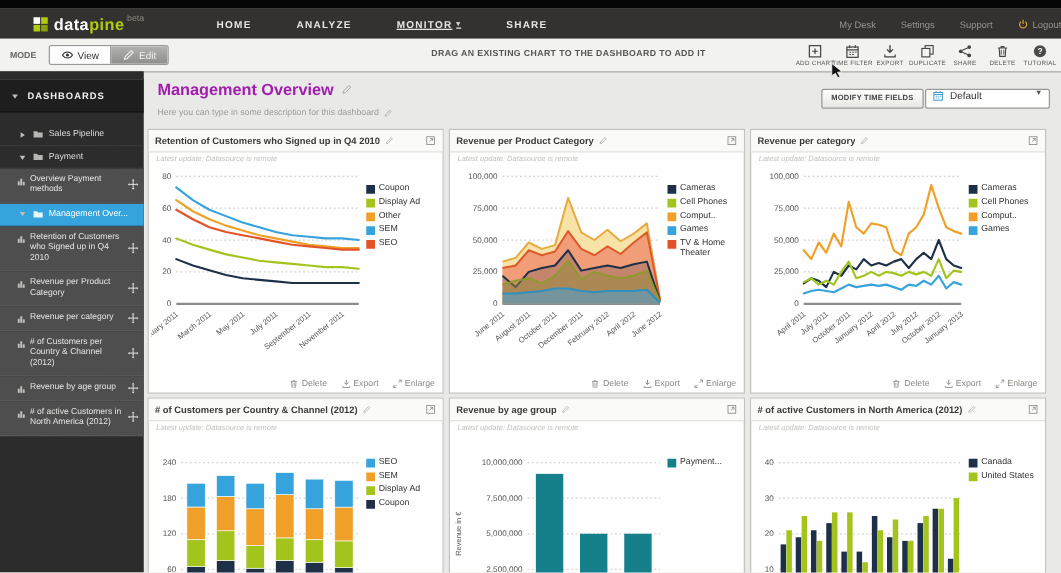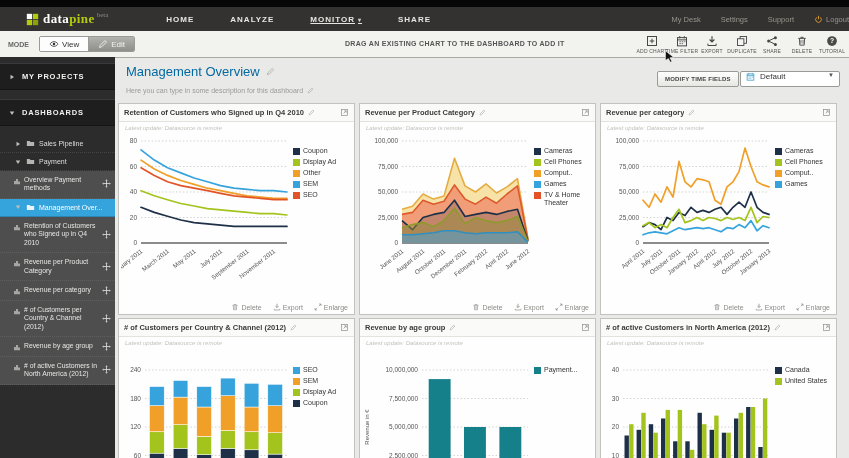--- a/index.html
+++ b/index.html
@@ -2,21 +2,21 @@
 <html><head>
 <meta charset="utf-8">
 <style>
   html,body{margin:0;padding:0;overflow:hidden;}
   body{width:849px;height:458px;position:relative;background:#e9e9e7;
        font-family:"Liberation Sans",sans-serif;-webkit-font-smoothing:antialiased;}
   svg{display:block;}
   
   .topstrip{position:absolute;top:0;left:0;right:0;height:7px;background:#060606;}
   .nav{position:absolute;top:7px;left:0;right:0;height:24px;background:#343230;display:flex;align-items:center;}
-  .logo{margin-left:26px;display:flex;align-items:center;cursor:pointer;font-family:Liberation Serif, serif;}
+  .logo{margin-left:26px;display:flex;align-items:center;cursor:pointer;}
   .logo-icon{width:13px;height:13px;margin-right:4px;}
   .logo-text{font-size:13px;font-weight:bold;color:#fff;letter-spacing:.4px;}
   .logo-text .green{color:#b3cb0e;}
   .logo-beta{font-size:7px;color:#8a8a84;margin-left:2px;position:relative;top:-4px;}
   .nav-items{display:flex;margin-left:42px;gap:36px;padding-left:16px;}
   .nav-item{color:#e6e6e2;font-size:8px;font-weight:bold;letter-spacing:1px;cursor:pointer;display:flex;align-items:center;gap:3px;}
   .nav-item.active{text-decoration:underline;}
   .nav-item .caret{font-size:6px;color:#cfcfcb;}
   .nav-right{margin-left:auto;display:flex;gap:20px;align-items:center;}
   .nav-right .nr-item{color:#98948e;font-size:7.5px;cursor:pointer;display:flex;align-items:center;gap:3px;}
@@ -46,21 +46,21 @@
   .sb-folder{color:#ddd;font-size:7px;padding:4px 6px 4px 14px;display:flex;gap:4px;align-items:center;
              cursor:pointer;border-bottom:1px dotted #454545;}
   .sb-folder .fold-ic{width:9px;height:9px;color:#b5b5b1;flex:none;}
   .sb-chart{background:#4e4e4e;color:#e6e6e4;font-size:6.8px;line-height:1.25;padding:5px 16px 5px 24px;
             position:relative;border-bottom:1px dotted #5e5e5e;display:flex;gap:4px;cursor:pointer;}
   .sb-chart .bars-ic{width:8px;height:8px;color:#c4c4c0;flex:none;position:absolute;left:13px;top:6px;}
   .sb-chart .move-ic{width:9px;height:9px;color:#e4e4e0;position:absolute;right:4px;top:50%;margin-top:-5px;}
   .sb-selected{background:#35a3dc !important;color:#fff !important;border-bottom:1px solid #2a86b6 !important;}
   .sb-selected .fold-ic{color:#eaf5fb;}
   
-  .main-title{position:absolute;left:126px;top:64px;font-size:13px;font-weight:normal;color:#0369a1;display:flex;gap:6px;align-items:center;}
+  .main-title{position:absolute;left:126px;top:64px;font-size:13px;font-weight:bold;color:#a21caf;display:flex;gap:6px;align-items:center;}
   .main-desc{position:absolute;left:126px;top:87px;font-size:7px;color:#9a9a96;display:flex;gap:4px;align-items:center;}
   .pencil-ic{width:9px;height:9px;color:#a8a8a4;}
   .pencil-ic.sm{width:7px;height:7px;}
   .modify-btn{position:absolute;left:657px;top:71px;height:16px;padding:0 7px;box-sizing:border-box;
               font-size:6px;font-weight:bold;color:#444;background:linear-gradient(#fff,#e6e6e2);
               border:1px solid #9a9a96;border-radius:2px;display:flex;align-items:center;cursor:pointer;letter-spacing:.2px;}
   .time-dd{position:absolute;left:740px;top:71px;width:100px;height:16px;box-sizing:border-box;background:#fff;
            border:1px solid #9a9a96;border-radius:2px;display:flex;align-items:flex-start;font-size:8px;color:#333;
            padding:0 5px;gap:5px;cursor:pointer;}
   .time-dd .cal-ic{width:9px;height:9px;color:#2f96c8;flex:none;}
@@ -227,28 +227,20 @@
     </div>
 </div>
 
 <span class="cursor">
     <svg viewBox="0 0 16 16">
       <path d="M3 1l10 8-4.5.6L11 14l-2 1-2.4-4.4L3 13z" fill="#111" stroke="#fff" stroke-width=".7"></path>
     </svg>
   </span>
 
 <div class="sidebar" id="sidebar">
-    <div class="sb-header">
-      <span class="sb-caret">
-        <svg viewBox="0 0 16 16">
-          <path d="M5 3.5L12 8l-7 4.5z" fill="currentColor"></path>
-        </svg>
-      </span>
-      <span>MY PROJECTS</span>
-    </div>
     <div class="sb-header">
       <span class="sb-caret">
         <svg viewBox="0 0 16 16">
           <path d="M3.5 5h9L8 12z" fill="currentColor"></path>
         </svg>
       </span>
       <span>DASHBOARDS</span>
     </div>
     <div class="sb-folder">
       <span class="sb-caret">

